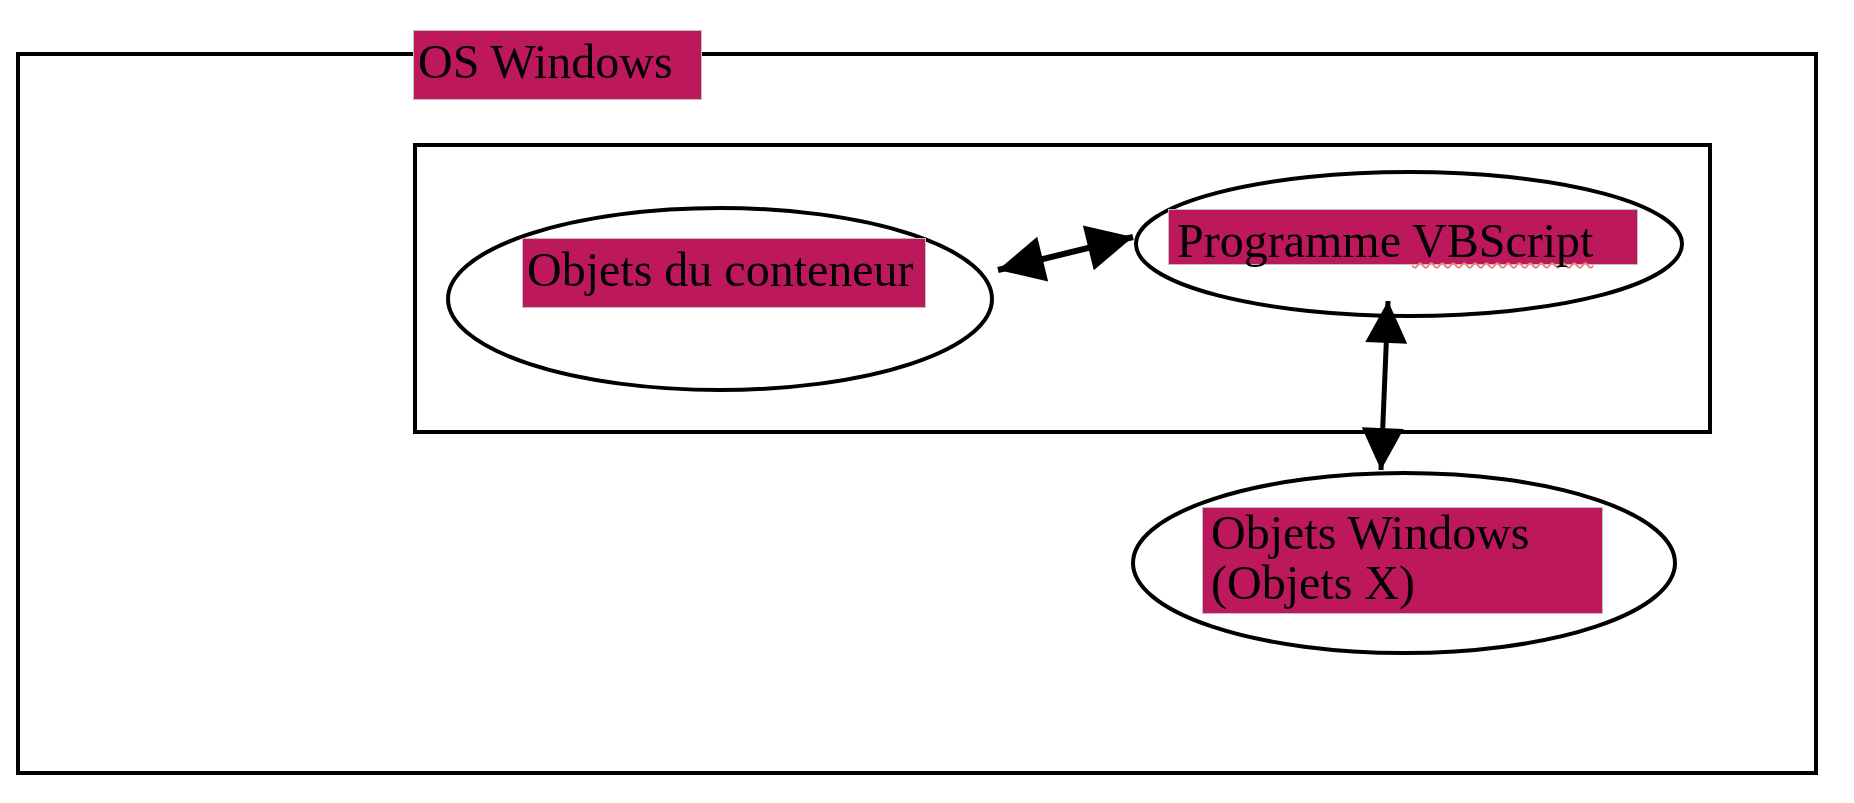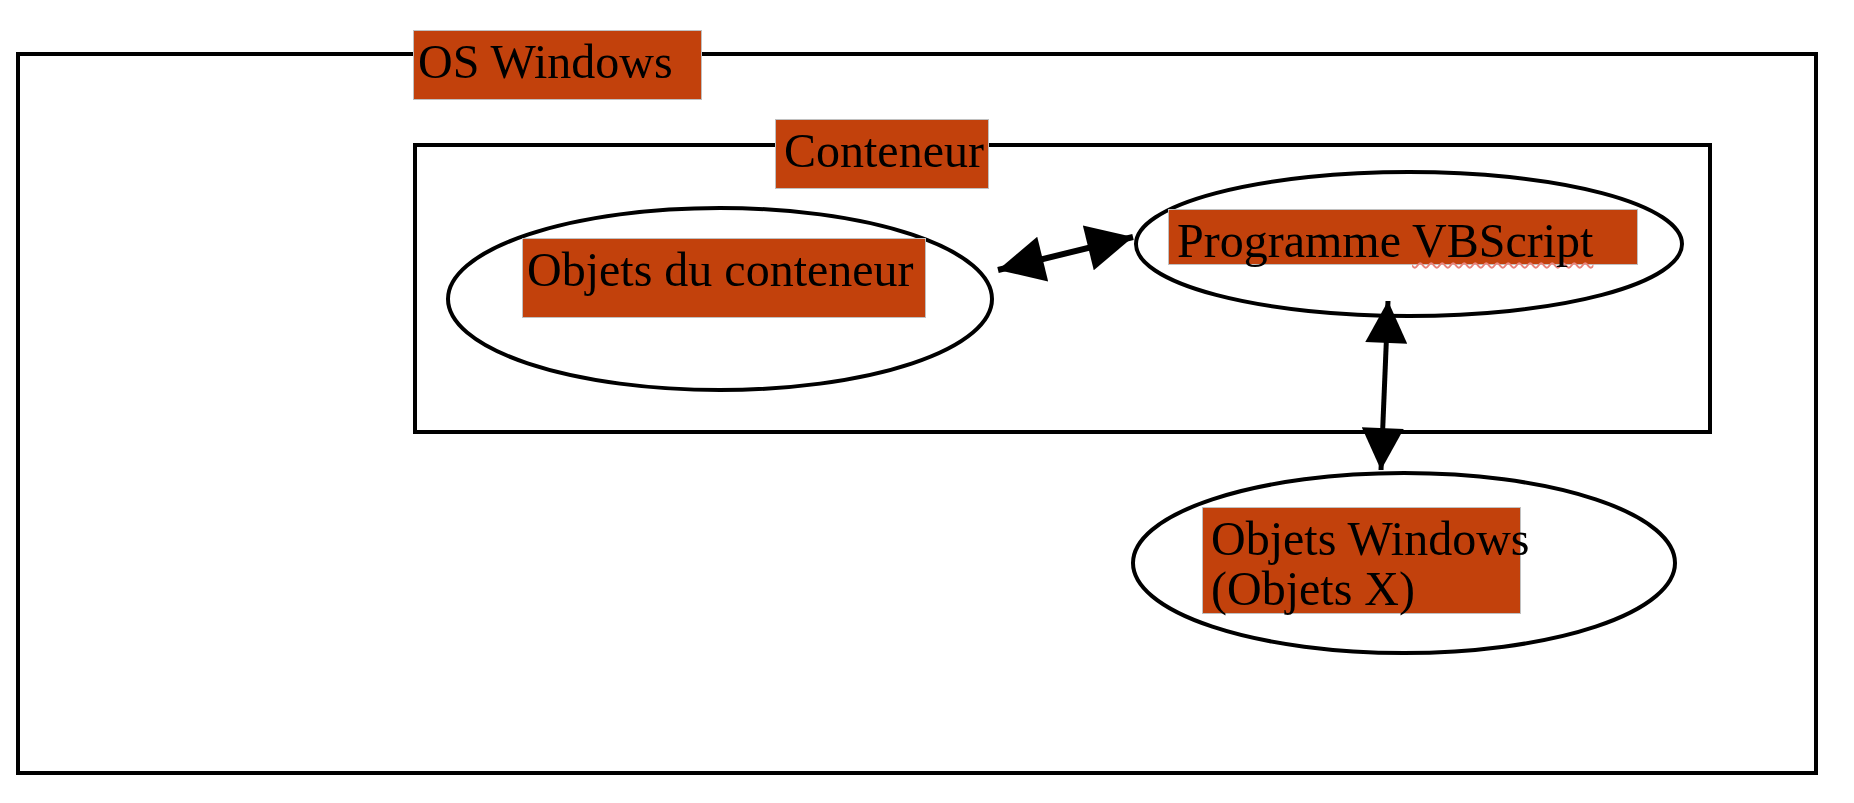--- a/index.html
+++ b/index.html
@@ -26,35 +26,35 @@
   #outer-frame { left: 16px; top: 52px; width: 1802px; height: 723px; }
   #inner-frame { left: 413px; top: 143px; width: 1299px; height: 291px; }
   #shape-layer {
     position: absolute;
     left: 0; top: 0;
     width: 1854px; height: 803px;
     z-index: 2;
   }
   .textbox {
     position: absolute;
-    background: #c2410c;
+    background: #be185d;
     border: 1px solid #c0c0c0;
     box-sizing: border-box;
     font-size: 48px;
     line-height: 62px;
     white-space: nowrap;
     z-index: 3;
     padding-left: 4px;
   }
   #label-os        { left: 413px; top: 30px;  width: 289px; height: 70px; }
   #label-conteneur { left: 775px; top: 119px; width: 214px; height: 70px; padding-left: 8px; }
-  #node-box-1      { left: 522px; top: 238px; width: 404px; height: 80px; }
+  #node-box-1      { left: 522px; top: 238px; width: 404px; height: 70px; }
   #node-box-2      { left: 1168px; top: 209px; width: 470px; height: 56px; padding-left: 8px; }
-  #node-box-3      { left: 1202px; top: 507px; width: 319px; height: 107px;
-                     line-height: 50px; padding-top: 6px; padding-left: 8px; }
+  #node-box-3      { left: 1202px; top: 507px; width: 401px; height: 107px;
+                     line-height: 50px; padding-left: 8px; }
   .wavy {
     text-decoration: underline;
     text-decoration-style: wavy;
     text-decoration-color: #e8827a;
     text-decoration-thickness: 2px;
     text-underline-offset: 5px;
     text-decoration-skip-ink: none;
   }
 </style>
 </head>
@@ -84,23 +84,20 @@
 
     <line x1="998" y1="270" x2="1133" y2="237" stroke="#000000" stroke-width="6" marker-start="url(#ah)" marker-end="url(#ah)"></line>
 
     <line x1="1388" y1="301" x2="1381" y2="470" stroke="#000000" stroke-width="5" marker-start="url(#av)" marker-end="url(#av)"></line>
   </svg>
 
   <div class="textbox" id="label-os">
     <span>OS Windows</span>
   </div>
 
-  <div class="textbox" id="label-conteneur">
-    <span>Conteneur</span>
-  </div>
 
   <div class="textbox" id="node-box-1">
     <span>Objets du conteneur</span>
   </div>
 
   <div class="textbox" id="node-box-2">
     <span>Programme </span><span class="wavy">VBScript</span>
   </div>
 
   <div class="textbox" id="node-box-3">

